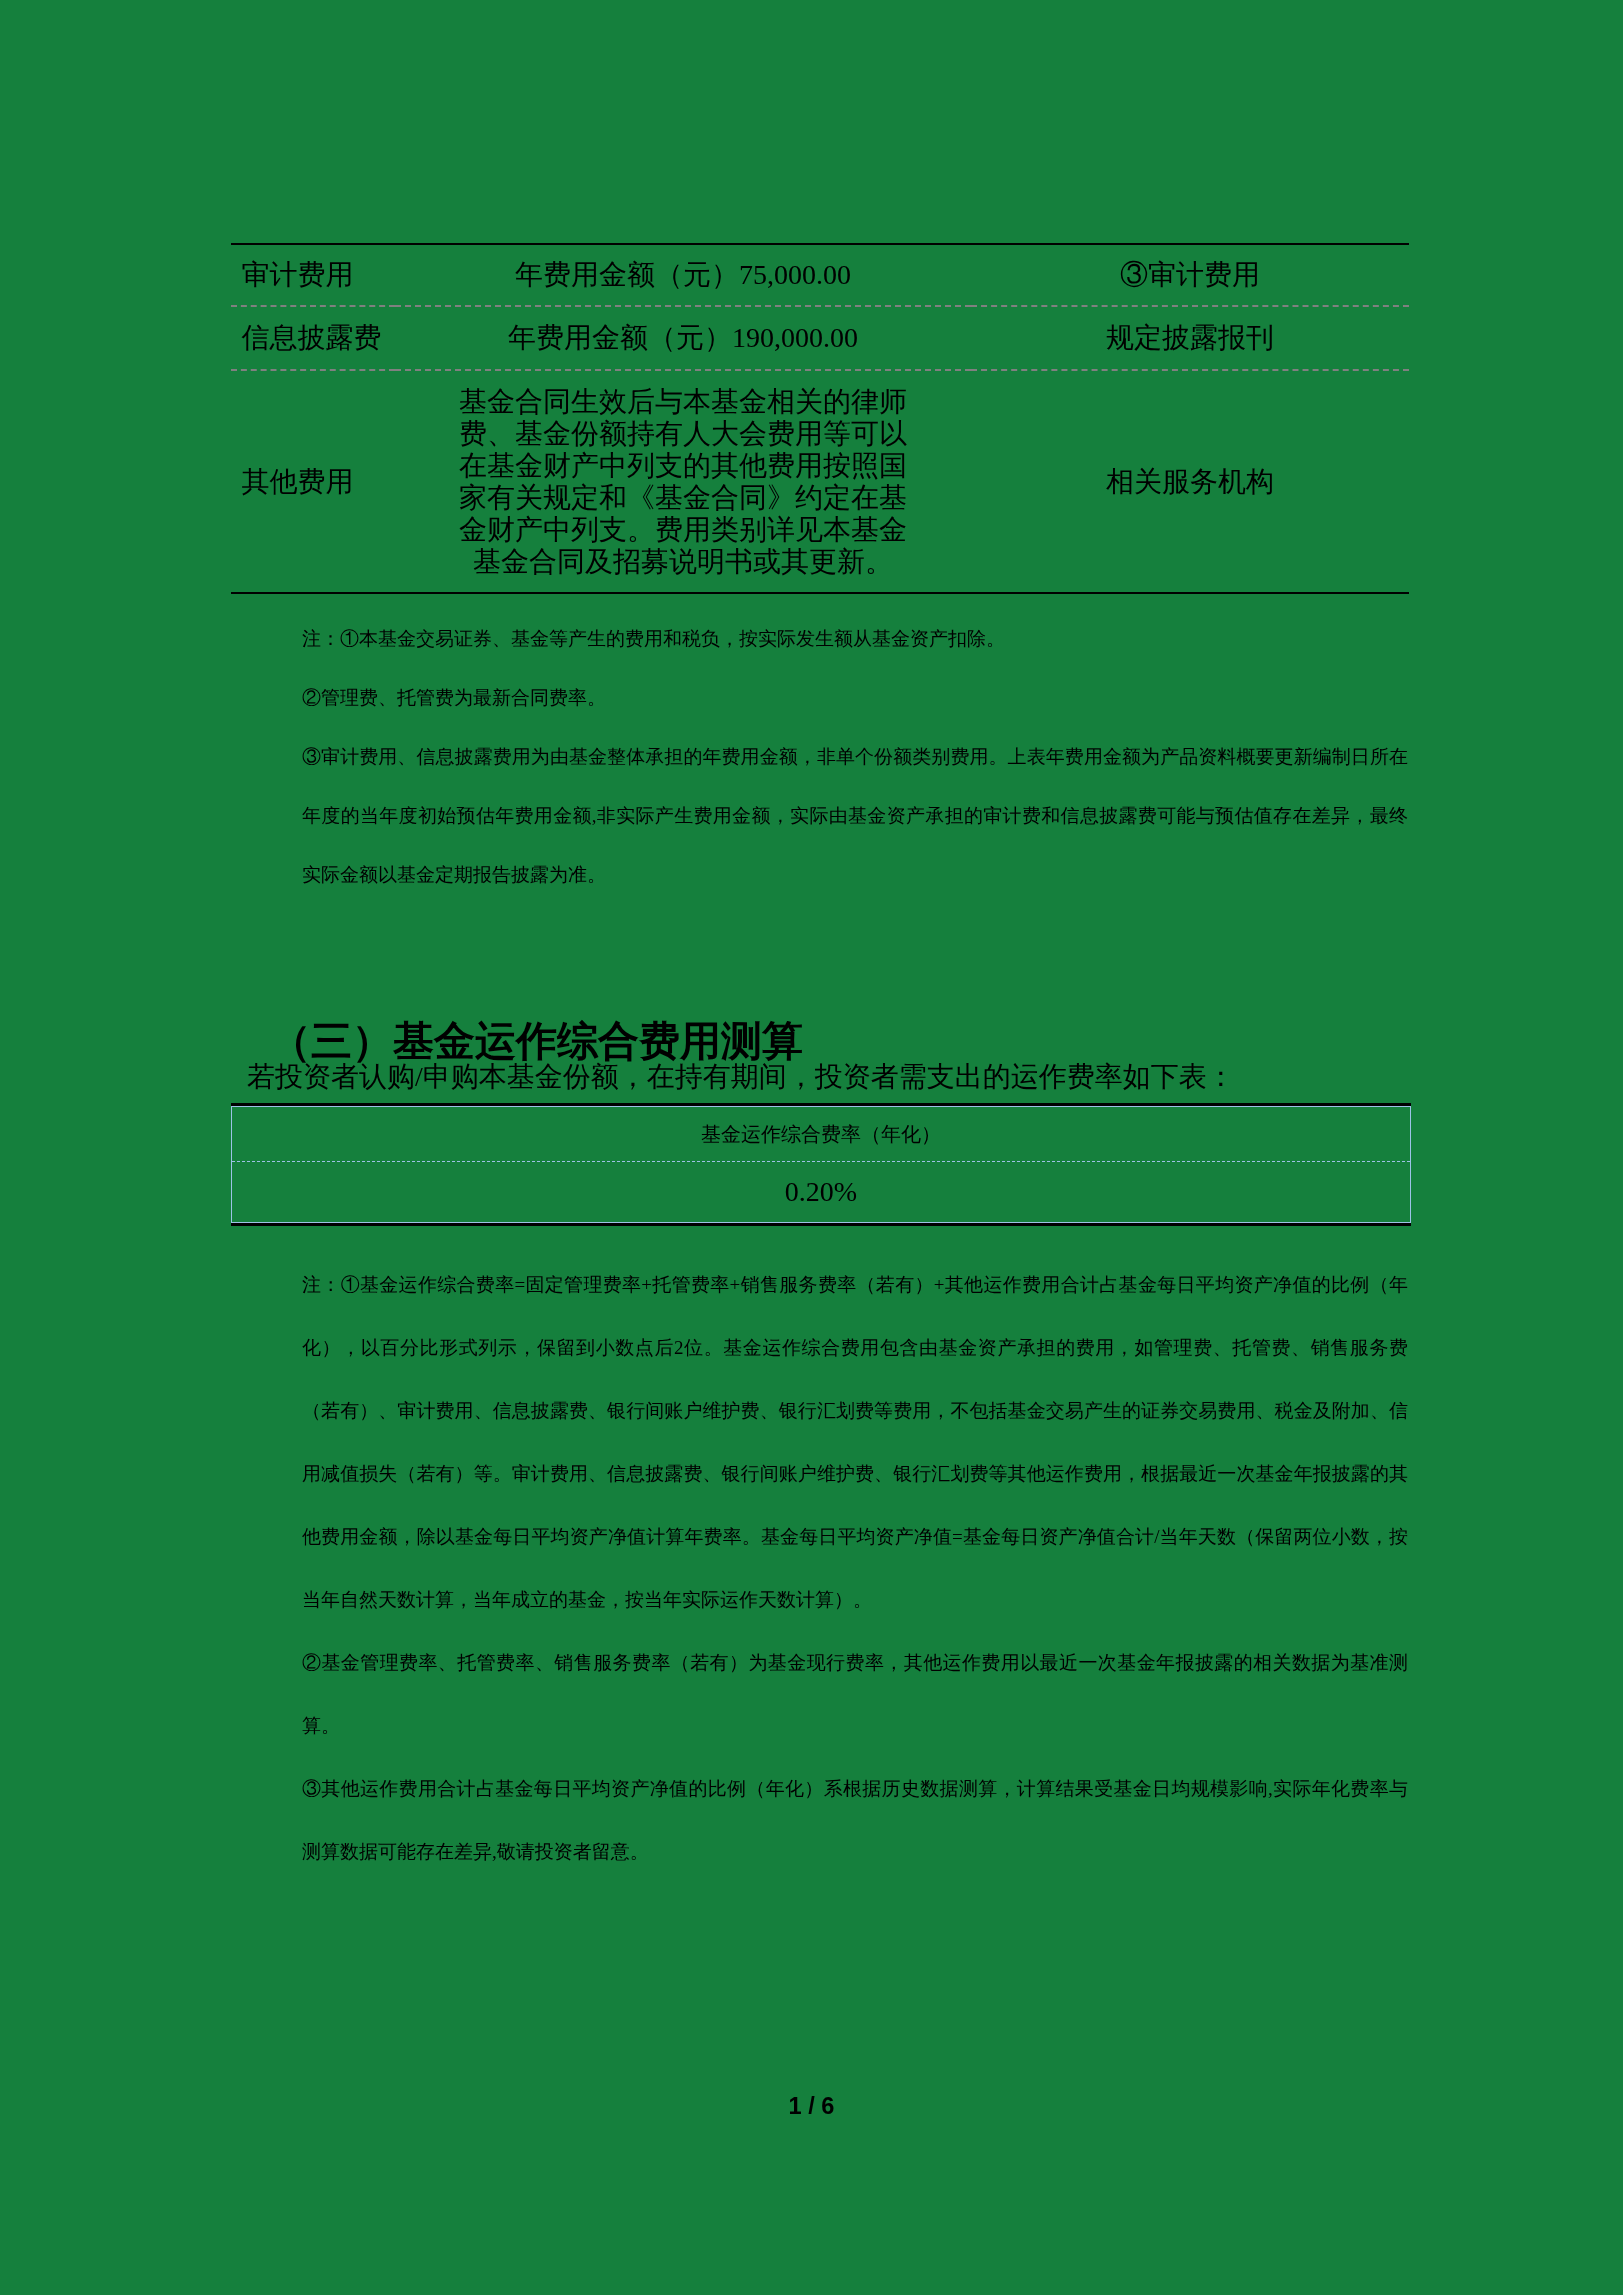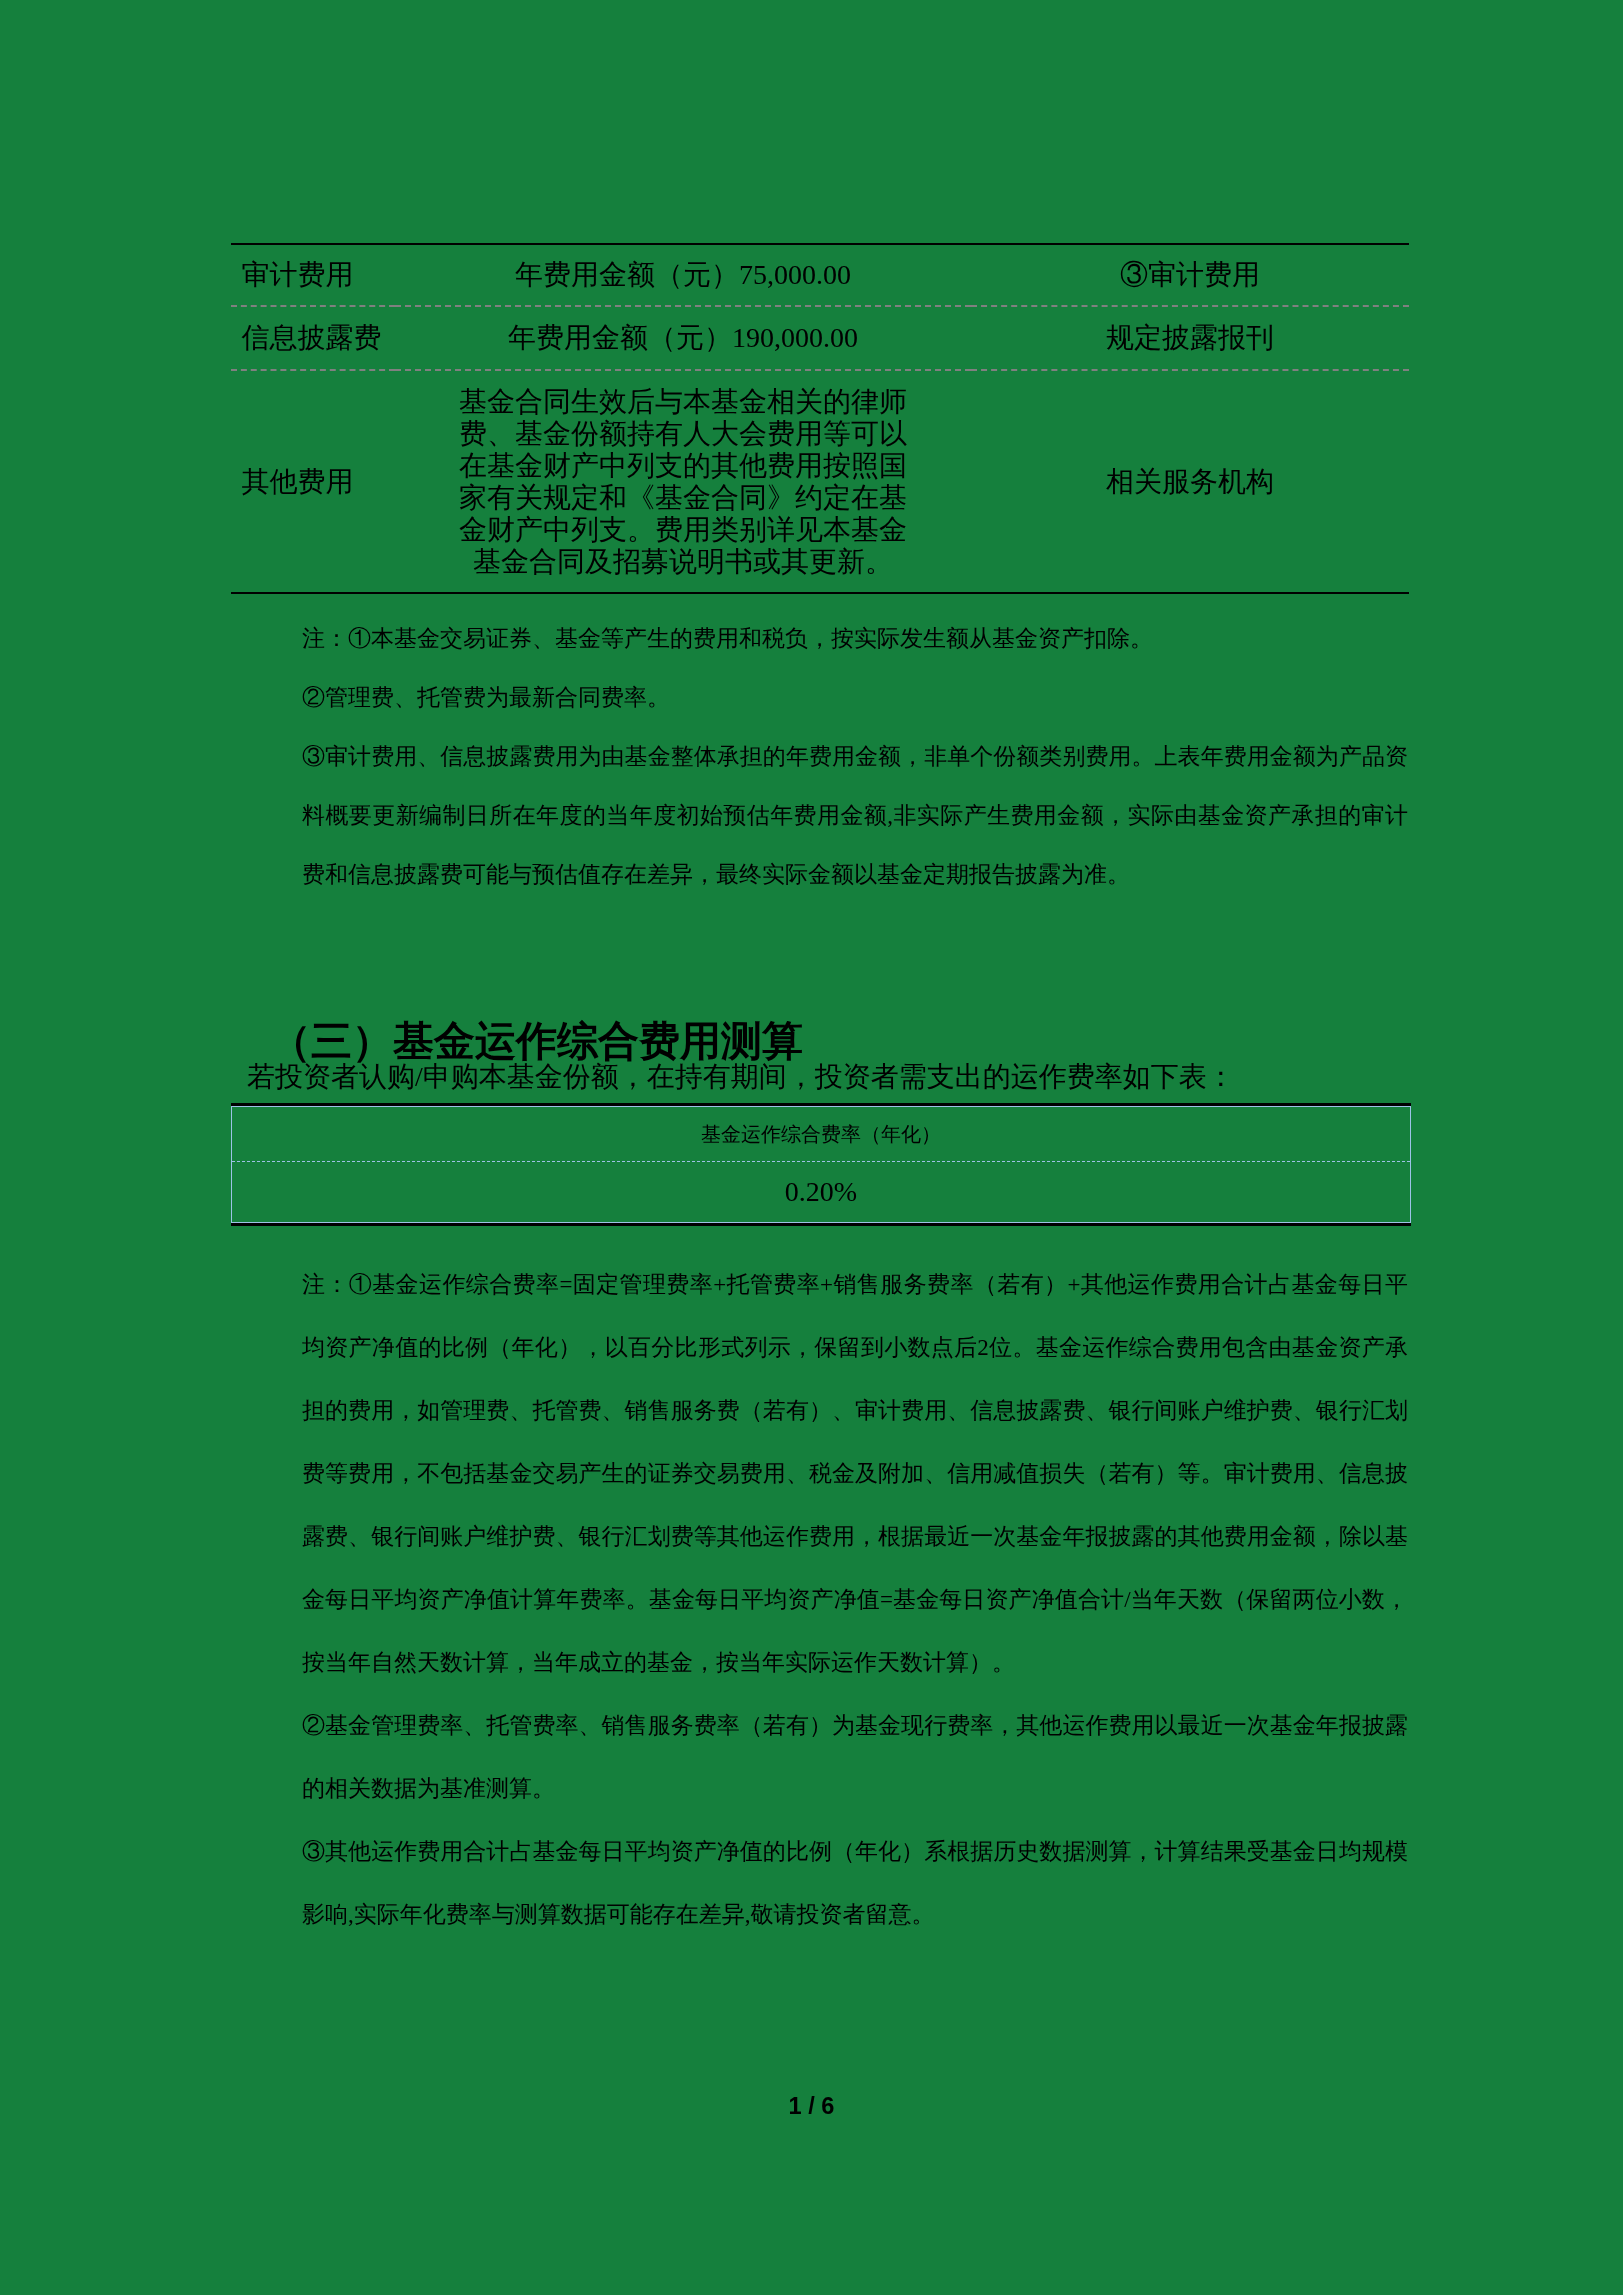--- a/index.html
+++ b/index.html
@@ -35,21 +35,21 @@
   tr.r1{height:62px;}
   tr.r2{height:64px;}
   tr.r3{height:223px;}
   .cell-inner{width:452px;margin:0 auto;text-align:center;}
 
   
   .notes{
     position:absolute;
     left:302px;
     width:1106px;
-    font-size:23px;
+    font-size:19px;
     text-align:justify;
     text-justify:inter-character;
   }
   .notes p{margin:0;text-align:justify;text-align-last:left;}
   .notes-top{top:609px;line-height:59px;}
   .notes-bottom{top:1253px;line-height:63px;}
 
   
   .section-heading{
     position:absolute;

